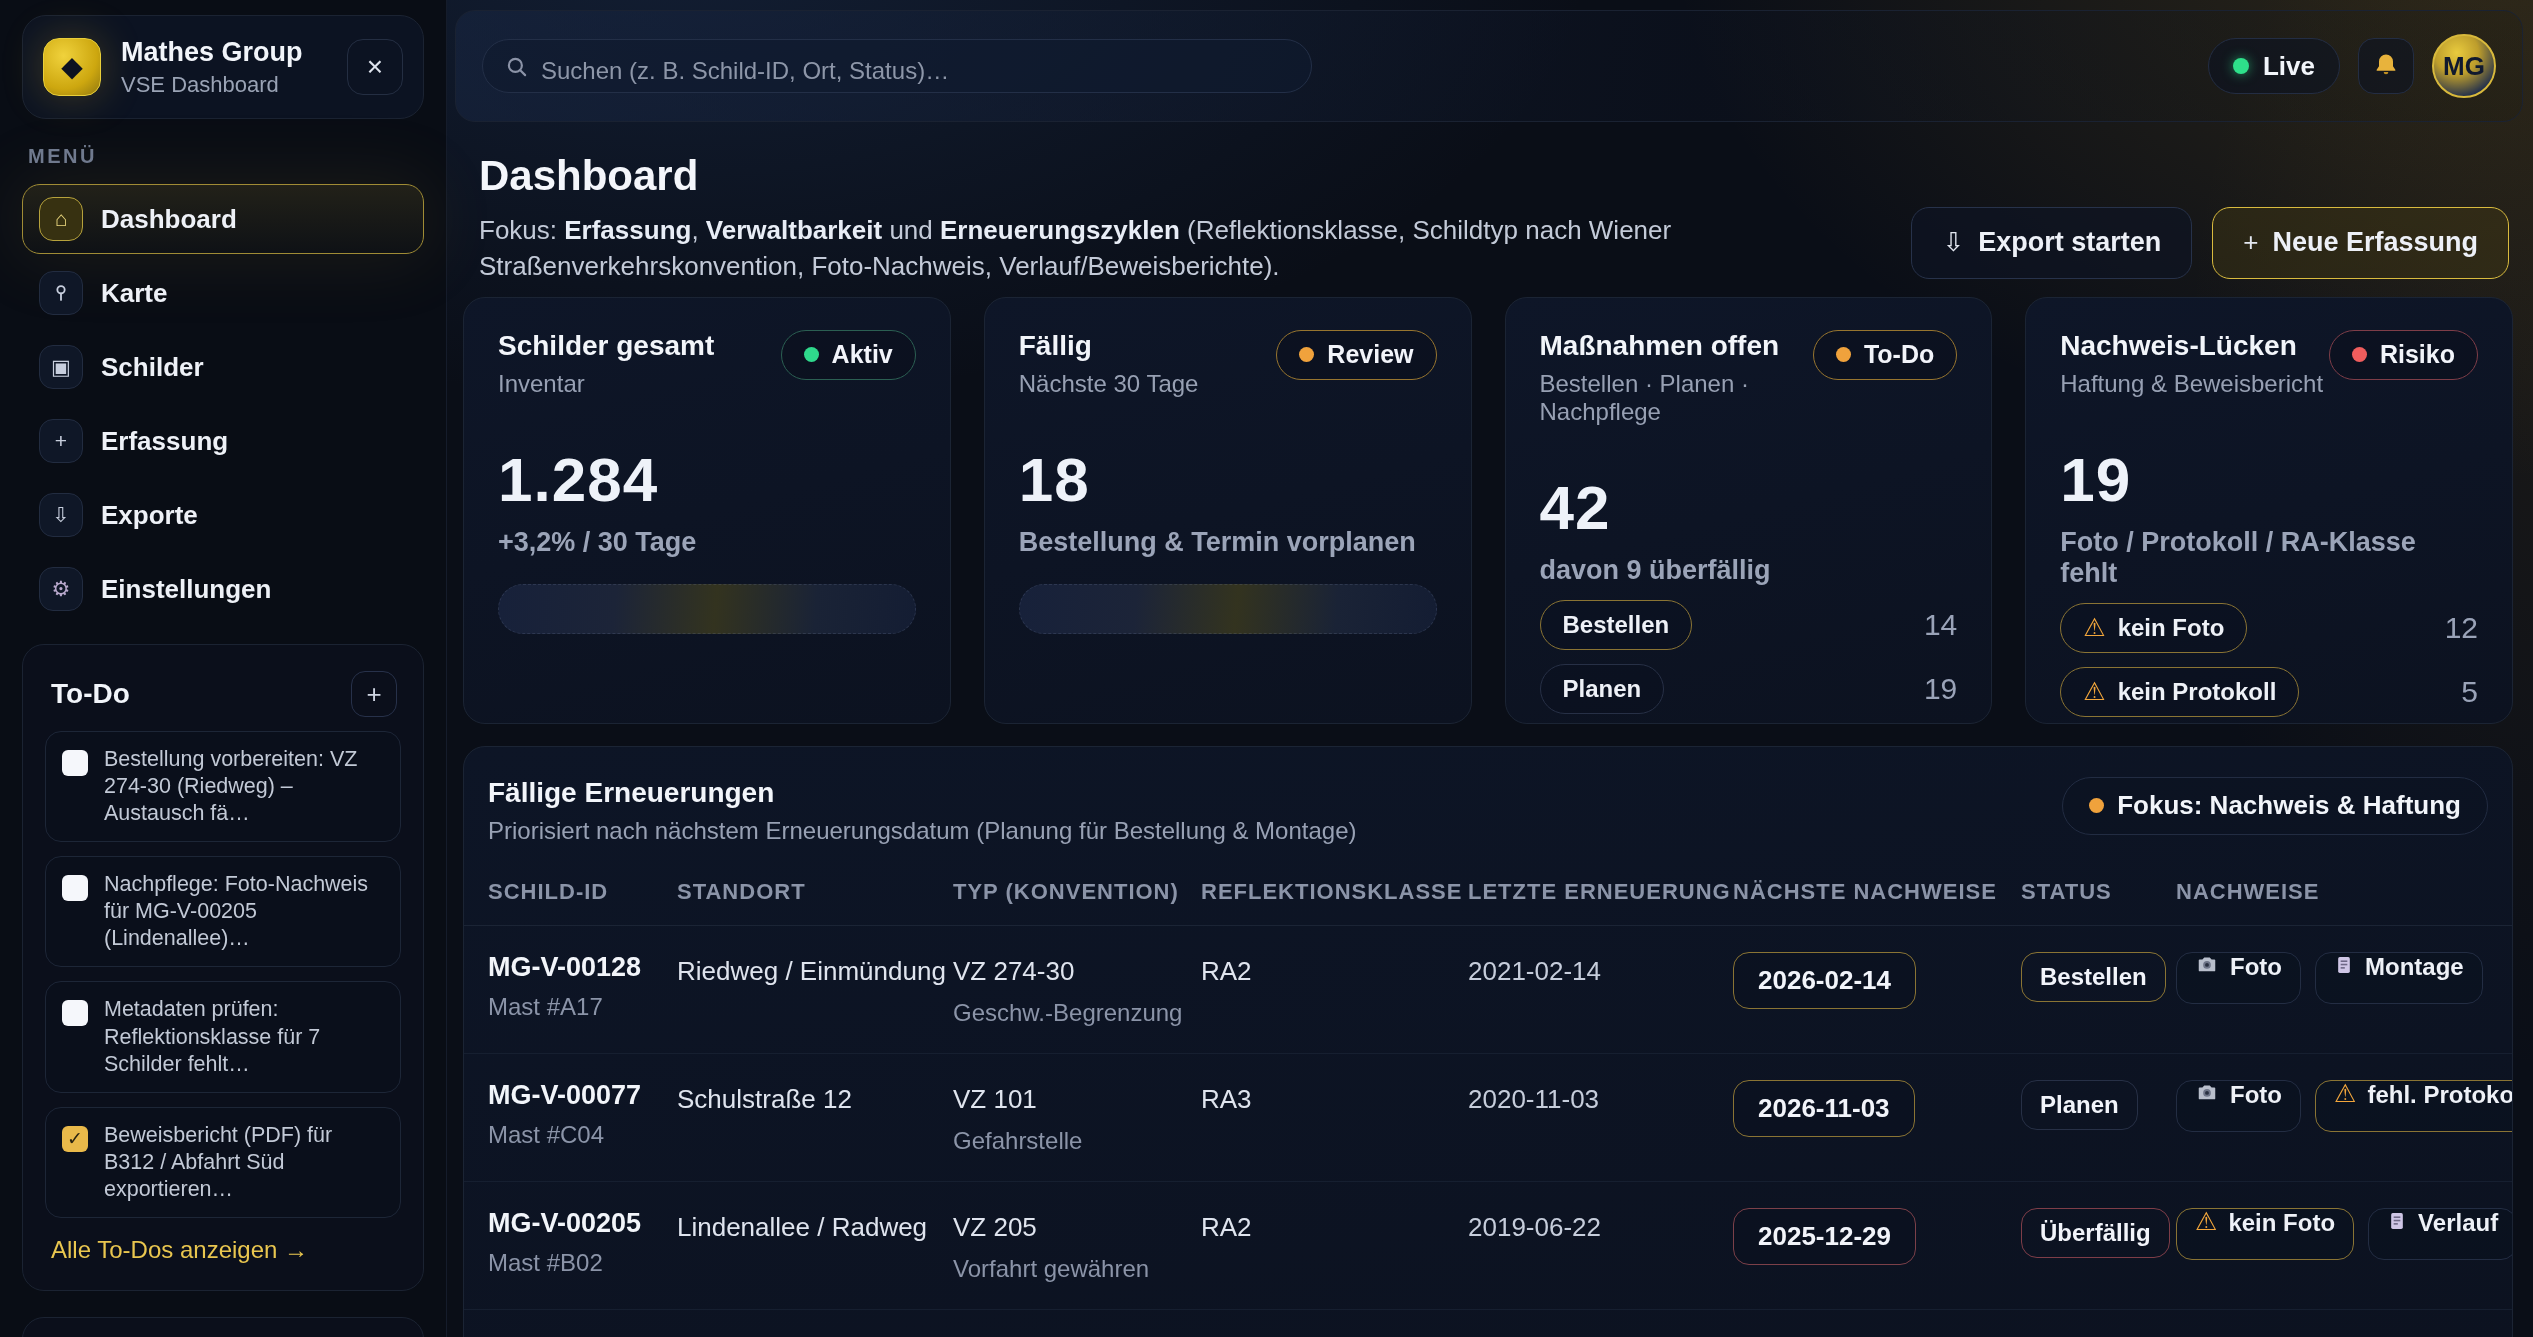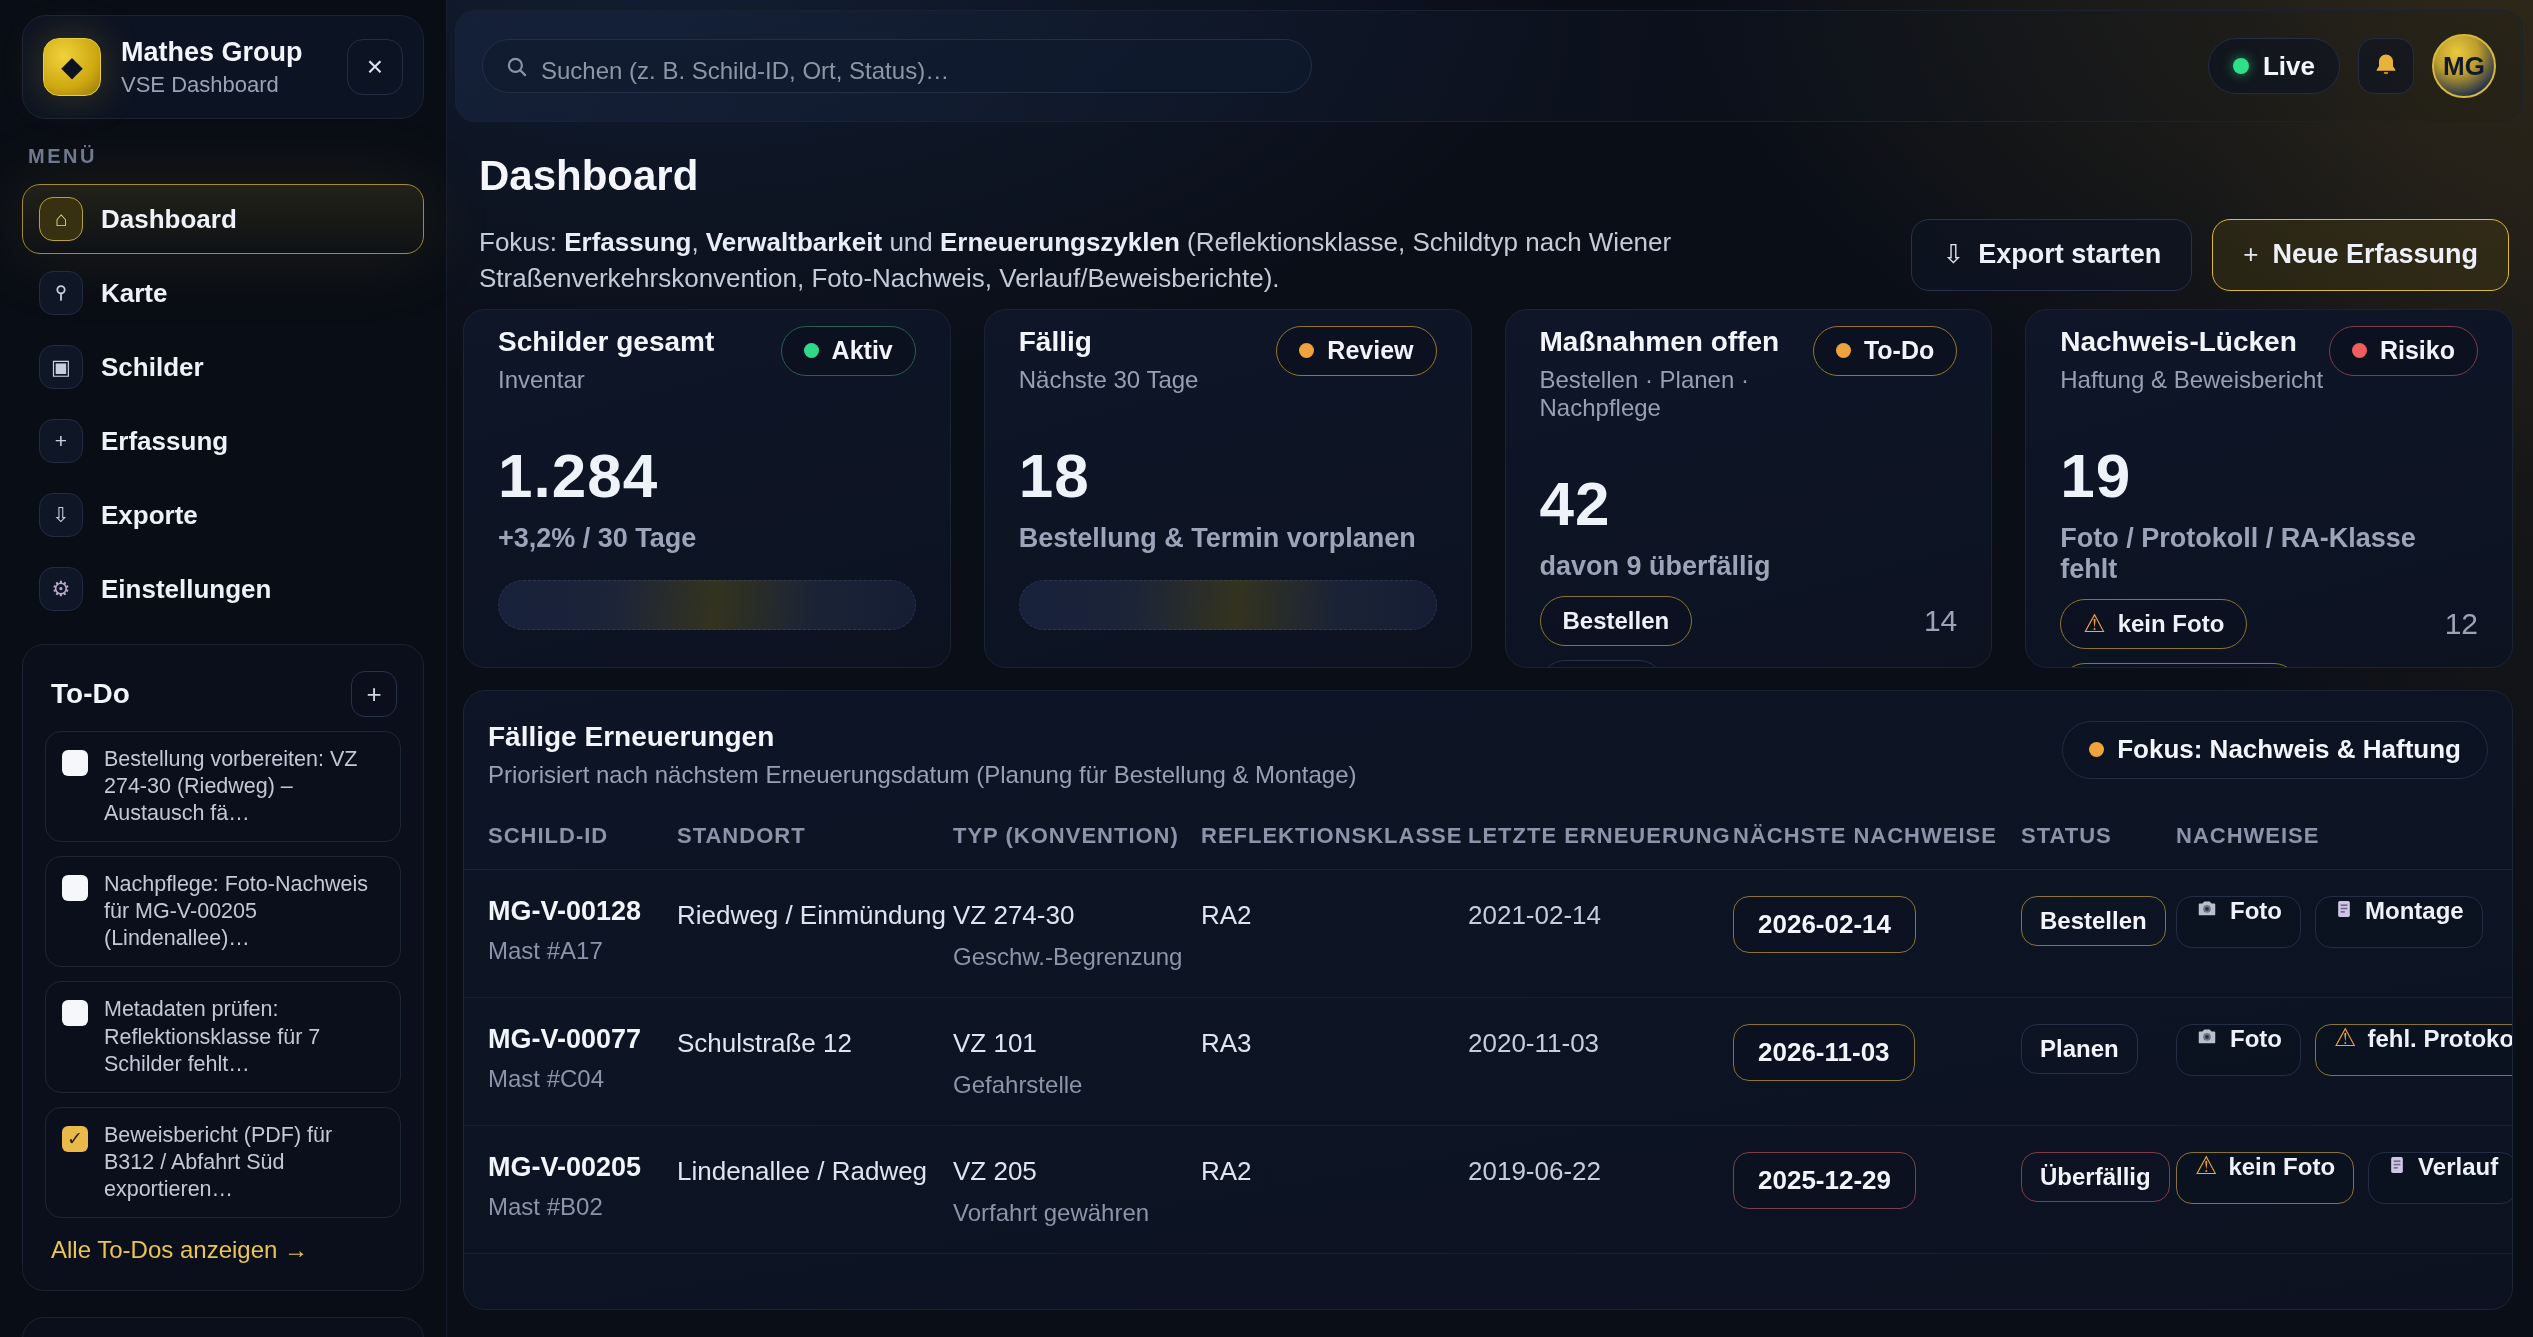--- a/index.html
+++ b/index.html
@@ -72,31 +72,31 @@
   .live-dot{width:16px;height:16px;border-radius:50%;background:#2ee08a;box-shadow:0 0 12px rgba(46,224,138,.6)}
   .live-txt{font-size:26px;font-weight:800;color:#f2f5fa}
   .bell-btn{width:56px;height:56px;border-radius:16px;border:1px solid #232d43;background:rgba(12,19,34,.6);
     display:flex;align-items:center;justify-content:center;cursor:pointer}
   .avatar{width:64px;height:64px;border-radius:50%;border:2px solid #d8b93c;cursor:pointer;
     background:radial-gradient(circle at 38% 28%, #e9cb3e 0%, #bd9d2c 38%, #23304c 78%, #1a2740 100%);
     display:flex;align-items:center;justify-content:center;font-size:26px;font-weight:800;color:#10192e}
   
   .page-head{display:flex;justify-content:space-between;align-items:flex-end;margin:30px 14px 0 24px}
   .page-title{font-size:42px;font-weight:800;color:#f4f6fb}
-  .page-sub{margin-top:24px;font-size:26px;line-height:1.4;color:#c3cad8;max-width:1560px}
+  .page-sub{margin-top:12px;font-size:26px;line-height:1.4;color:#c3cad8;max-width:1560px}
   .page-sub .b{font-weight:800;color:#e8edf6}
   .head-actions{display:flex;gap:20px;margin-bottom:6px;flex:0 0 auto}
   .btn{display:flex;align-items:center;gap:14px;height:72px;padding:0 30px;border-radius:18px;
     font-size:27px;font-weight:800;color:#edf0f7;cursor:pointer;font-family:inherit}
   .btn .bicon{font-size:26px;font-weight:400;color:#e3e7f0}
   .btn-export{border:1px solid #27324a;background:rgba(13,20,36,.6)}
   .btn-new{border:1.5px solid #d9bb3e;background:rgba(70,60,20,.40)}
   
   .stats{display:grid;grid-template-columns:repeat(4,1fr);gap:33px;margin:12px 10px 0 8px}
-  .card{height:359px;border:1px solid #1b2434;border-radius:22px;padding:16px 34px;
+  .card{height:427px;border:1px solid #1b2434;border-radius:22px;padding:32px 34px;
     background:linear-gradient(165deg,#0e1628 0%,#0c1220 100%);overflow:hidden}
   .card-head{display:flex;justify-content:space-between;align-items:flex-start}
   .card-title{font-size:28px;font-weight:800;color:#f2f5fa}
   .card-sub{font-size:24px;color:#97a0b3;margin-top:8px}
   .badge{display:inline-flex;align-items:center;gap:13px;height:50px;padding:0 22px;border-radius:26px;
     border:1px solid #273046;background:rgba(9,14,26,.5);font-size:25px;font-weight:800;color:#f2f4fa;flex:0 0 auto}
   .badge .dot{width:15px;height:15px;border-radius:50%}
   .badge.green{border-color:#2b5f52}.badge.green .dot{background:#2fd98c}
   .badge.orange{border-color:#97752f}.badge.orange .dot{background:#f0a23c}
   .badge.red{border-color:#7e3d48}.badge.red .dot{background:#ef5d5d}

